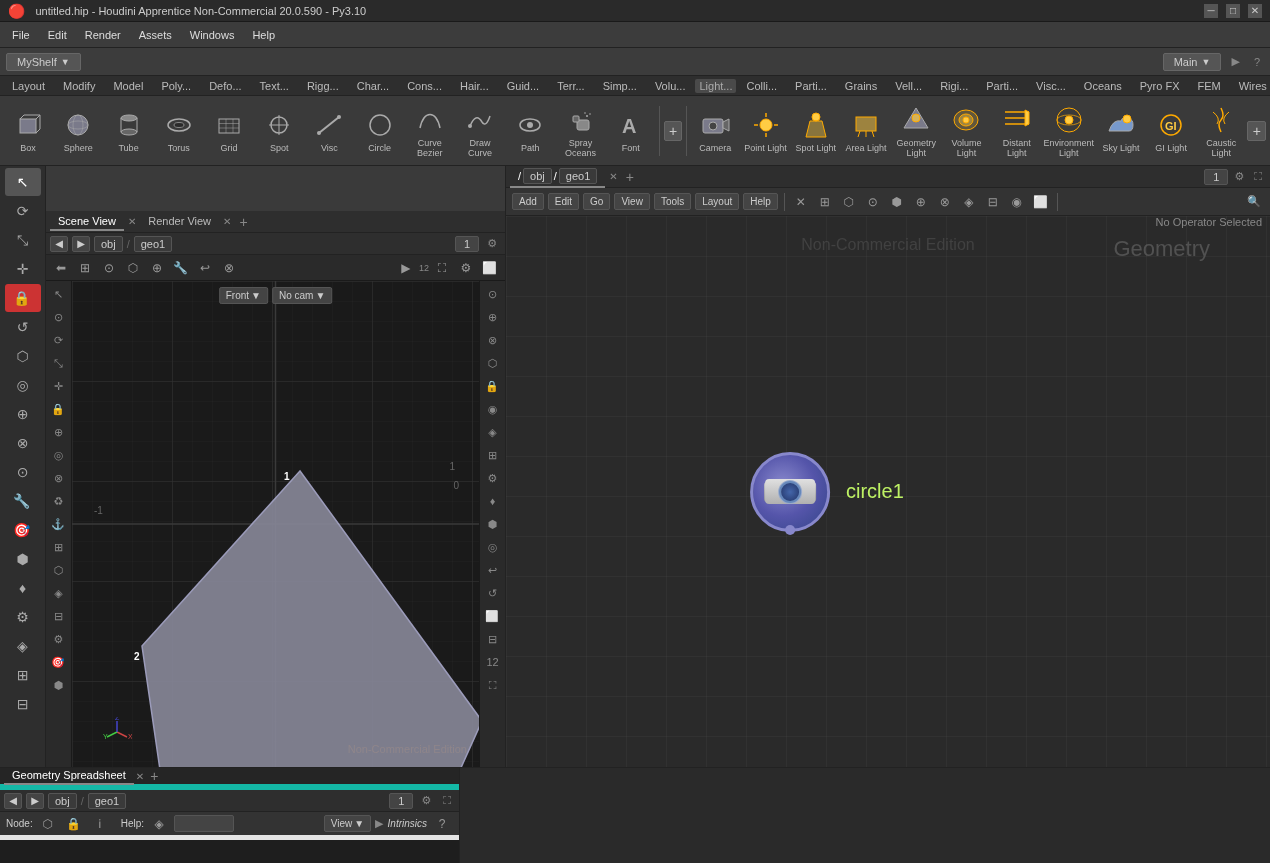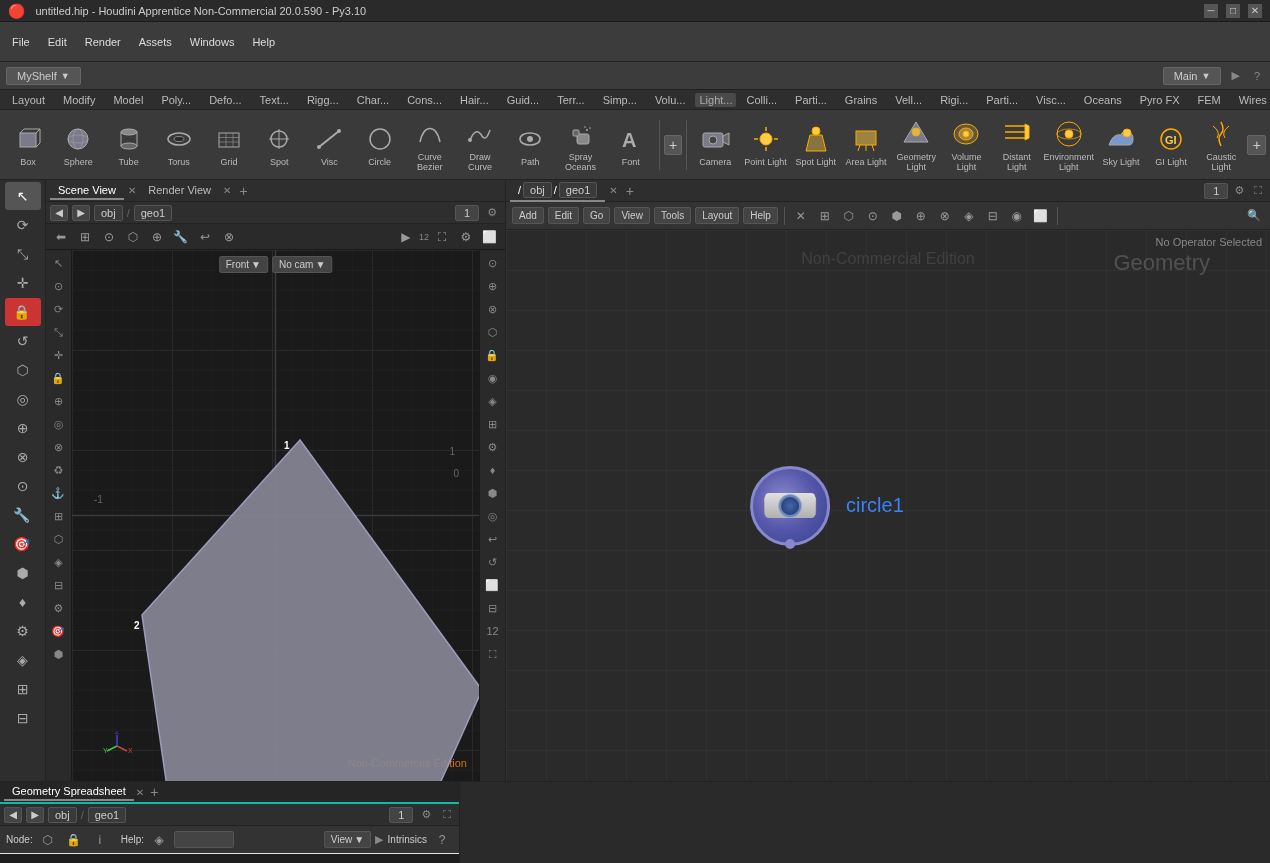--- a/index.html
+++ b/index.html
@@ -38,21 +38,21 @@
       border: none;
       color: #ccc;
       font-size: 10px;
       cursor: pointer;
       display: flex; align-items: center; justify-content: center;
     }
 
     
     #menu-bar {
       background: #3c3c3c;
-      height: 40px;
+      height: 26px;
       display: flex;
       align-items: center;
       border-bottom: 1px solid #222;
       padding: 0 4px;
       gap: 2px;
     }
     .menu-item {
       padding: 2px 8px;
       cursor: pointer;
       border-radius: 2px;
@@ -186,20 +186,21 @@
       border-right: 1px solid #222;
     }
     #scene-tabs {
       background: #2e2e2e;
       height: 22px;
       display: flex;
       align-items: center;
       border-bottom: 1px solid #222;
       padding: 0 4px;
       gap: 2px;
+      margin-top: 45px;
     }
     .panel-tab {
       padding: 2px 8px;
       cursor: pointer;
       color: #bbb;
       font-size: 11px;
       border-bottom: 2px solid transparent;
     }
     .panel-tab.active { color: #fff; border-bottom-color: #888; }
     .tab-close {
@@ -316,21 +317,21 @@
     .geometry-label {
       position: absolute;
       top: 20px;
       right: 60px;
       color: rgba(120,120,120,0.5);
       font-size: 22px;
     }
 
     .no-operator {
       position: absolute;
-      top: 6px;
+      top: 0;
       right: 8px;
       color: #888;
       font-size: 11px;
     }
 
     
     .node-circle1 {
       position: absolute;
       top: 50%;
       left: 42%;
@@ -373,21 +374,21 @@
       width: 10px; height: 10px;
       background: #8888cc;
       border-radius: 50%;
       position: absolute;
       bottom: -6px;
       left: 50%;
       transform: translateX(-50%);
     }
     .node-name {
       font-size: 20px;
-      color: #3b82f6;
+      color: #bef264;
     }
 
     
     #bottom-area {
       height: 100px;
       display: flex;
       border-top: 1px solid #222;
     }
     #geom-spreadsheet {
       flex: 0 0 460px;
@@ -1114,55 +1115,55 @@
         </div>
 
       </div>
     </div>
   </div>
 
   <div id="bottom-area" style="height:100px; display:flex; border-top:1px solid #222;">
 
     <div id="geom-spreadsheet" style="width:462px; background:#2e2e2e; border-right:1px solid #222; display:flex; flex-direction:column;">
 
-      <div id="geom-tabs" style="background:#252525; height:22px; display:flex; align-items:center; padding:0 4px; border-bottom:2px solid #14b8a6;">
+      <div id="geom-tabs" style="background:#252525; height:22px; display:flex; align-items:center; padding:0 4px; border-bottom:6px solid #14b8a6;">
         <span class="panel-tab active">Geometry Spreadsheet</span>
         <span class="tab-close">✕</span>
         <span class="add-tab">+</span>
       </div>
 
       <div id="geom-path-bar" style="background:#2e2e2e; height:22px; display:flex; align-items:center; padding:0 4px; gap:4px; border-bottom:1px solid #222;">
         <button class="path-nav-btn">◀</button>
         <button class="path-nav-btn">▶</button>
         <div class="path-breadcrumb">
           <span class="path-item">obj</span>
           <span class="path-sep">/</span>
           <span class="path-item">geo1</span>
         </div>
         <div style="flex:1;"></div>
         <span class="frame-indicator">1</span>
         <span style="color:#888; cursor:pointer; padding:2px 4px;">⚙</span>
         <span style="color:#888; cursor:pointer; padding:2px 4px;">⛶</span>
       </div>
 
-      <div id="geom-toolbar" style="background:#333; height:28px; display:flex; align-items:center; padding:0 6px; gap:4px; border-bottom:1px solid #e5e5e5;">
+      <div id="geom-toolbar" style="background:#333; height:28px; display:flex; align-items:center; padding:0 6px; gap:4px; border-bottom:5px solid #e5e5e5;">
         <span style="color:#ccc; font-size:10px;">Node:</span>
         <span class="sv-icon">⬡</span>
         <span class="sv-icon">🔒</span>
         <span class="sv-icon">ℹ</span>
         <span style="color:#ccc; font-size:10px; margin-left:6px;">Help:</span>
         <span class="sv-icon">◈</span>
         <input class="geom-tool-input" type="text" placeholder="" value="" style="">
         <div style="flex:1;"></div>
         <button class="scene-tool-btn">
           <span>View</span>
           <span>▼</span>
         </button>
         <span style="color:#888; cursor:pointer;">▶</span>
-        <span style="color:#ccc; font-size:10px;">Intrinsics</span>
+        <span style="color:#ccc; font-size:10px;font-style:italic;">Intrinsics</span>
         <span class="sv-icon">?</span>
       </div>
 
       <div id="geom-content" style="flex:1; background:#1e1e1e;">
         
       </div>
     </div>
 
     <div id="right-bottom" style="flex:1; background:#2a2a2a;">
     </div>

